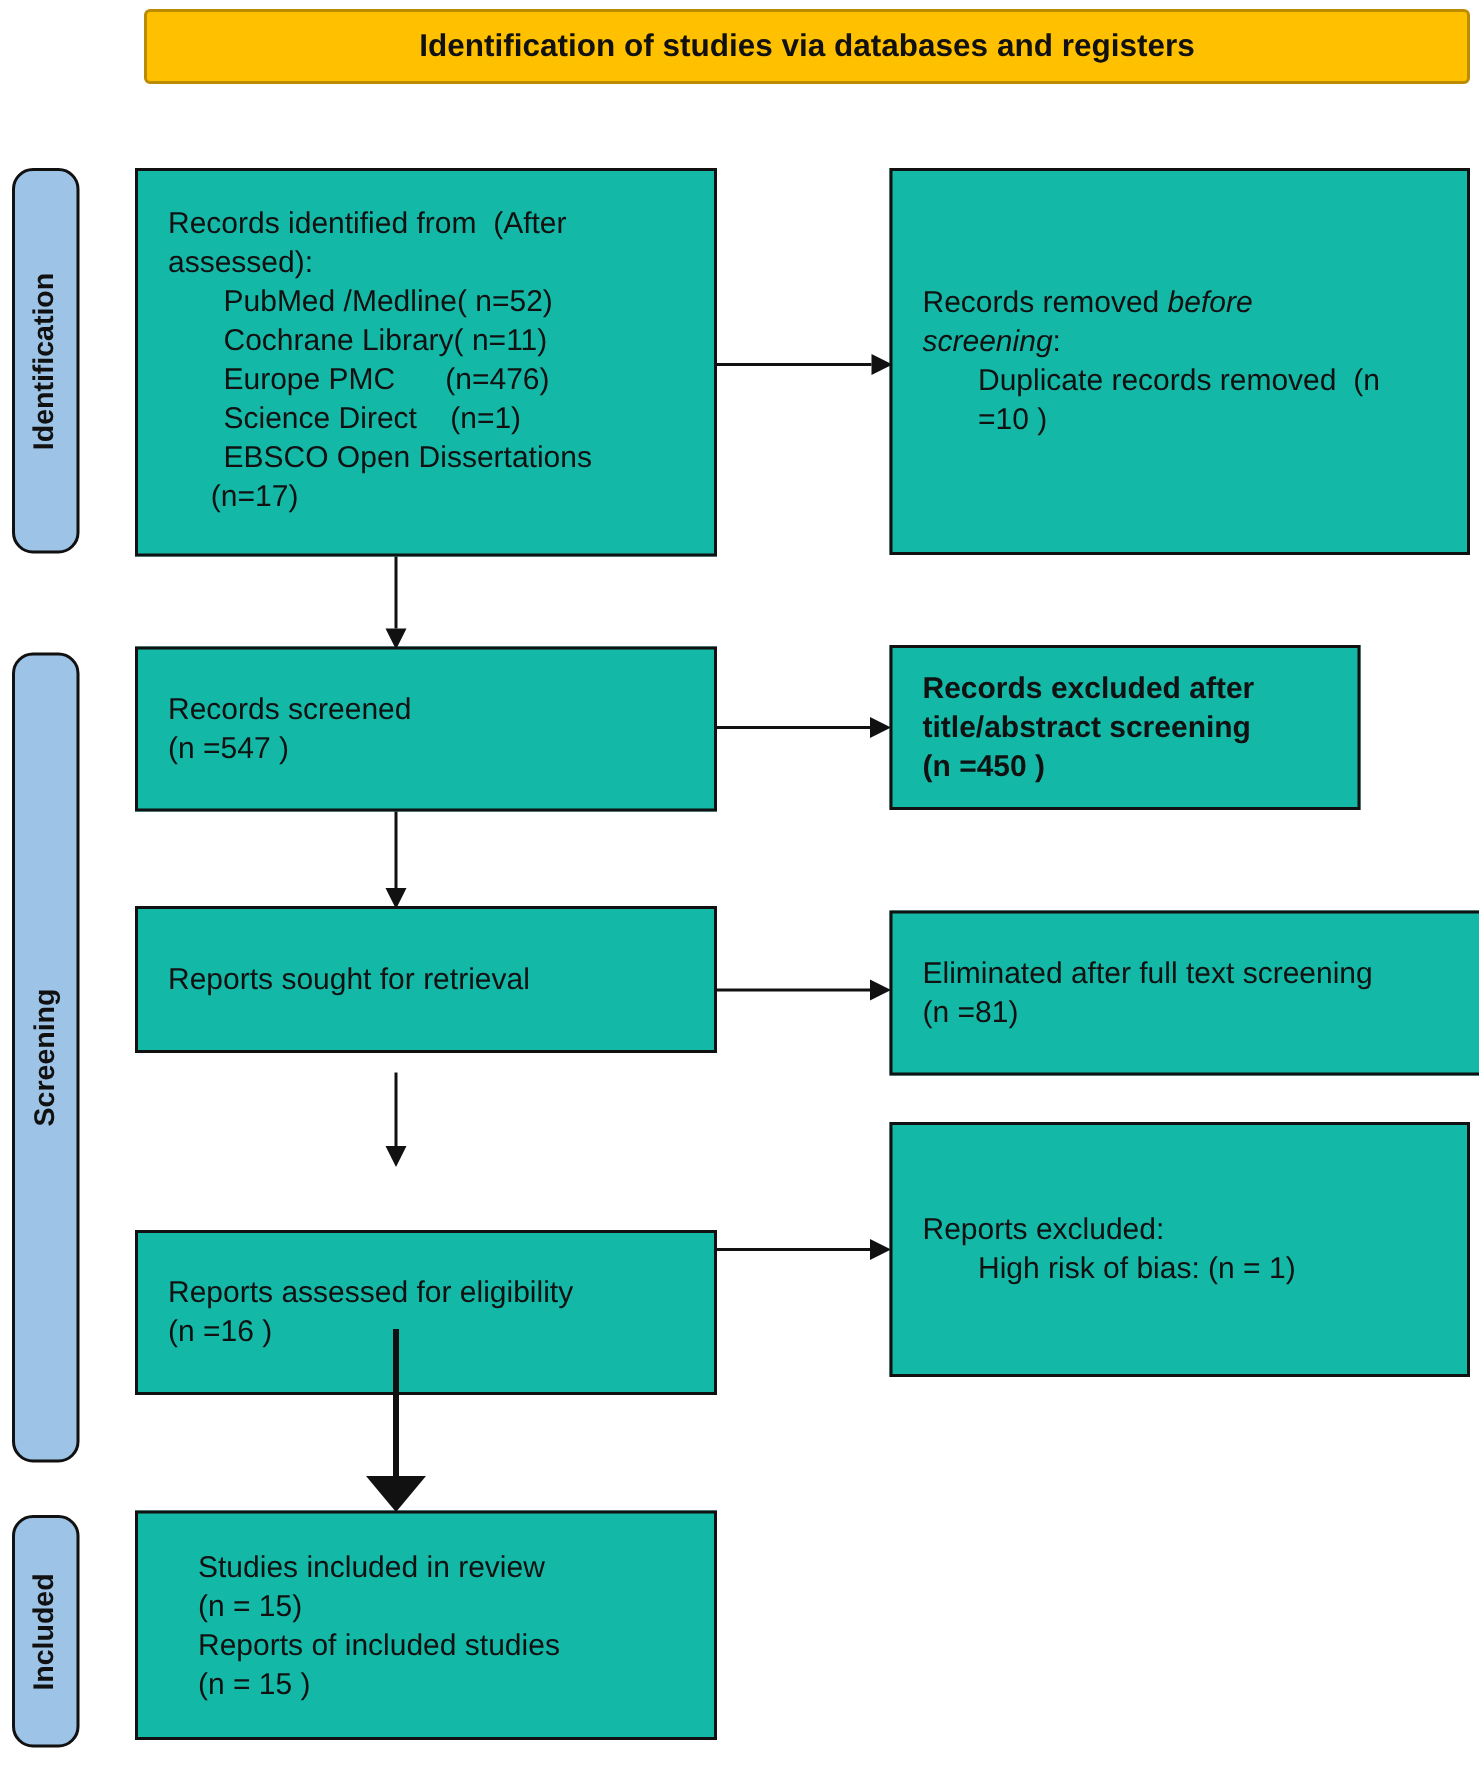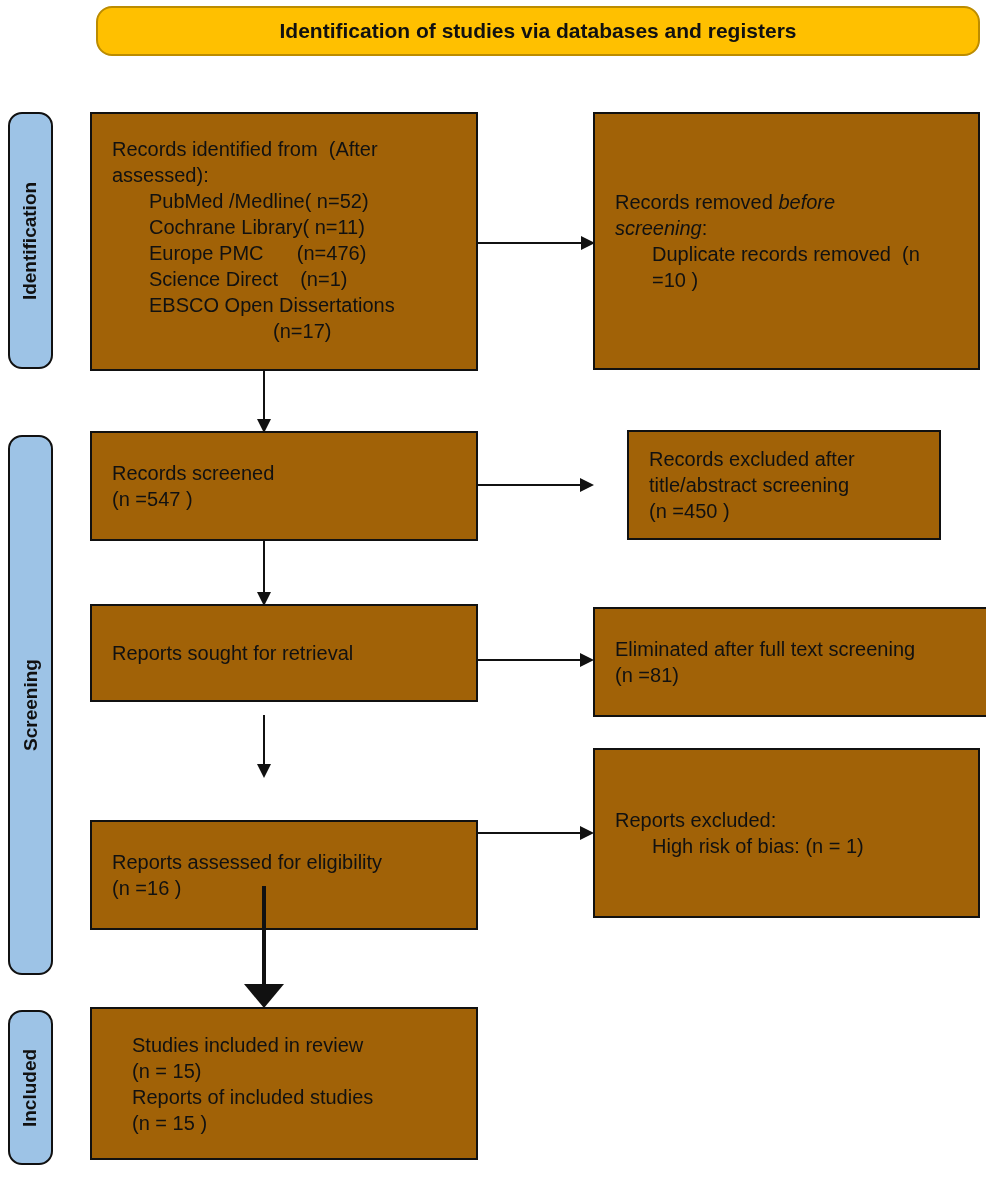--- a/index.html
+++ b/index.html
@@ -2,43 +2,43 @@
 <html><head>
 <meta charset="utf-8">
 <style>
   html,body{margin:0;padding:0;background:#ffffff;}
   .canvas{
     position:relative;width:986px;height:1178px;background:#ffffff;
     font-family:"Liberation Sans",sans-serif;color:#111;overflow:hidden;
   }
   .banner{
     position:absolute;left:96px;top:6px;width:884px;height:50px;
-    background:#FFC000;border:2px solid #BC8C00;border-radius:16px;
+    background:#FFC000;border:2px solid #BC8C00;border-radius:4px;
     display:flex;align-items:center;justify-content:center;
     font-weight:bold;font-size:21px;color:#111;box-sizing:border-box;
   }
   .stage{
     position:absolute;left:8px;width:45px;background:#9DC3E6;
     border:2.5px solid #111;border-radius:14px;box-sizing:border-box;
     display:flex;align-items:center;justify-content:center;
   }
   .stage span{
     transform:rotate(-90deg);white-space:nowrap;
     font-weight:bold;font-size:19px;color:#111;
   }
   .fbox{
-    position:absolute;background:#a16207;border:2.5px solid #111;
+    position:absolute;background:#14b8a6;border:2.5px solid #111;
     box-sizing:border-box;font-size:20px;line-height:26px;
     display:flex;flex-direction:column;justify-content:center;
     padding:10px 12px 10px 20px;
   }
   .fbox.top-align{justify-content:flex-start;padding-top:22px;}
   .line{white-space:pre;}
   .indent{padding-left:37px;}
-  .indent-sm{padding-left:23px;text-align:center;}
+  .indent-sm{padding-left:23px;}
   .it{font-style:italic;}
   .arrow-layer{position:absolute;left:0;top:0;pointer-events:none;}
 </style>
 </head>
 <body>
 
 <div class="canvas">
 
   <div class="banner">
     <span>Identification of studies via databases and registers</span>
@@ -70,21 +70,21 @@
     <div class="line"><span class="it">screening</span><span>:</span></div>
     <div class="line indent">Duplicate records removed  (n</div>
     <div class="line indent">=10 )</div>
   </div>
 
   <div class="fbox" style="left:90px;top:431px;width:388px;height:110px;">
     <div class="line">Records screened</div>
     <div class="line">(n =547 )</div>
   </div>
 
-  <div class="fbox" style="left:627px;top:430px;width:314px;height:110px;">
+  <div class="fbox" style="left:593px;top:430px;width:314px;height:110px;font-weight:bold;">
     <div class="line">Records excluded after</div>
     <div class="line">title/abstract screening</div>
     <div class="line">(n =450 )</div>
   </div>
 
   <div class="fbox" style="left:90px;top:604px;width:388px;height:98px;gap:44px;">
     <div class="line">Reports sought for retrieval</div>
   </div>
 
   <div class="fbox" style="left:593px;top:607px;width:426px;height:110px;">

